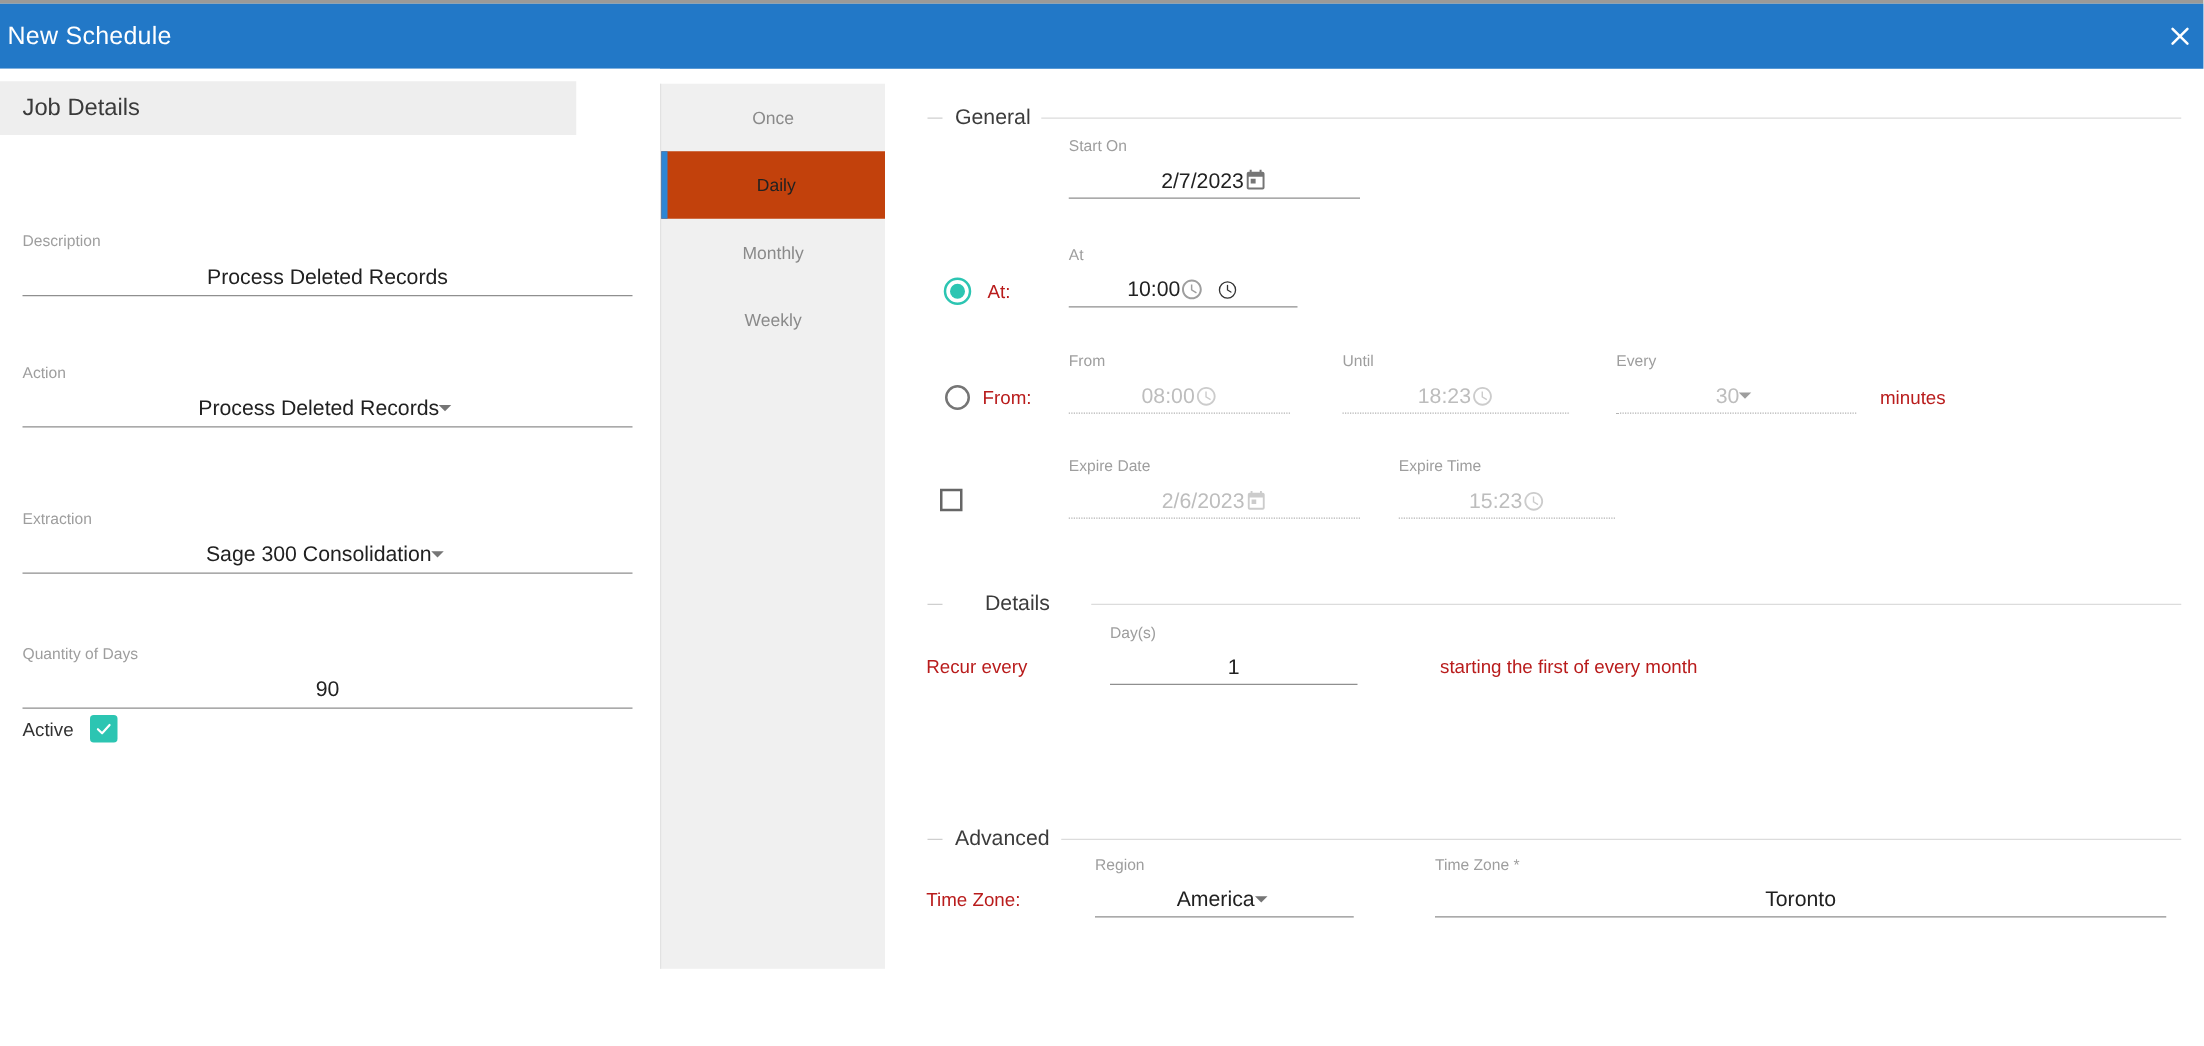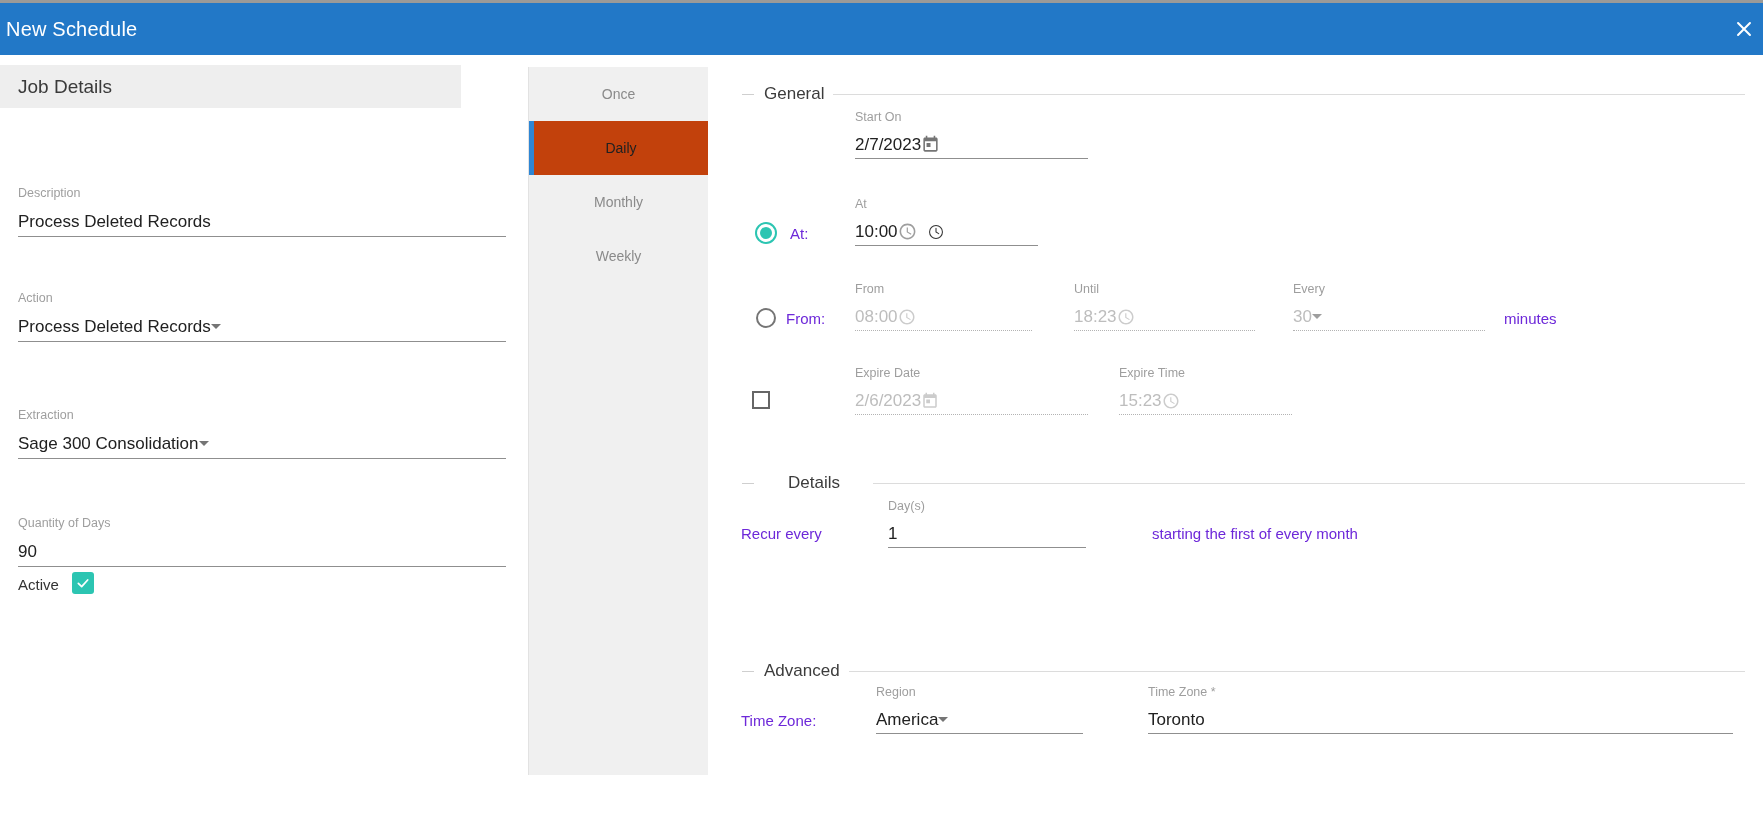--- a/index.html
+++ b/index.html
@@ -23,21 +23,21 @@
   
   .tabs-col { position:absolute; left:528px; top:67px; width:180px; height:708px; background:#f0f0f0;
               border-left:1px solid #e2e2e2; }
   .tab { height:54px; display:flex; align-items:center; justify-content:center; font-size:14px;
          color:#8a8a8a; cursor:pointer; }
   .tab.active { background:#c2410c; color:#212121; border-left:5px solid #2e86d4; font-weight:500; }
 
   
   .fg { position:absolute; }
   .fg-label { font-size:12.5px; color:#9e9e9e; line-height:15px; margin-bottom:6px; }
-  .fg-row { display:flex; align-items:center; justify-content:flex-start; height:28px;
+  .fg-row { display:flex; align-items:center; justify-content:center; height:28px;
             border-bottom:1px solid #8f8f8f; }
   .fg.tall .fg-row { height:30px; }
   .fg-value { font-size:17px; color:#212121; white-space:nowrap; }
   .fg.disabled .fg-value { color:#bdbdbd; }
   .fg.disabled .fg-row { border-bottom:1px dotted #b3b3b3; }
 
   .icn { display:flex; align-items:center; }
   .icn svg { display:block; }
   .icn-pair { display:flex; align-items:center; gap:10px; }
   .caret { width:0; height:0; border-left:5px solid transparent; border-right:5px solid transparent;
@@ -47,21 +47,21 @@
   .radio { position:absolute; width:20px; height:20px; border-radius:50%; border:2px solid #757575;
            background:#fff; cursor:pointer; }
   .radio.sel { width:22px; height:22px; border-color:#2cc5b2; }
   .radio.sel::after { content:""; position:absolute; inset:3px; border-radius:50%; background:#2cc5b2; }
 
   .cbx { position:absolute; width:22px; height:22px; border-radius:3px; background:#2cc5b2;
          display:flex; align-items:center; justify-content:center; cursor:pointer; }
   .cbx-un { position:absolute; width:18px; height:18px; border:2px solid #666; background:#fff;
             cursor:pointer; }
 
-  .stext { position:absolute; font-size:15px; color:#6d28d9; line-height:18px; white-space:nowrap; }
+  .stext { position:absolute; font-size:15px; color:#b91c1c; line-height:18px; white-space:nowrap; }
 
   .legend { position:absolute; left:742px; right:18px; height:20px; display:flex; align-items:center; }
   .legend .dash { width:12px; height:1px; background:#cfcfcf; }
   .legend .txt  { margin:0 9px 0 10px; font-size:17px; color:#3c3c3c; }
   .legend .line { flex:1; height:1px; background:#dcdcdc; }
 
   .footer { position:absolute; left:0; top:775px; width:100%; height:62px; background:#f5f5f5;
             border-top:1px solid #e3e3e3; }
   .btn { position:absolute; top:12px; height:40px; border:none; border-radius:2px; color:#fff;
          font-family:inherit; font-size:13px; font-weight:700; letter-spacing:.4px; cursor:pointer;

